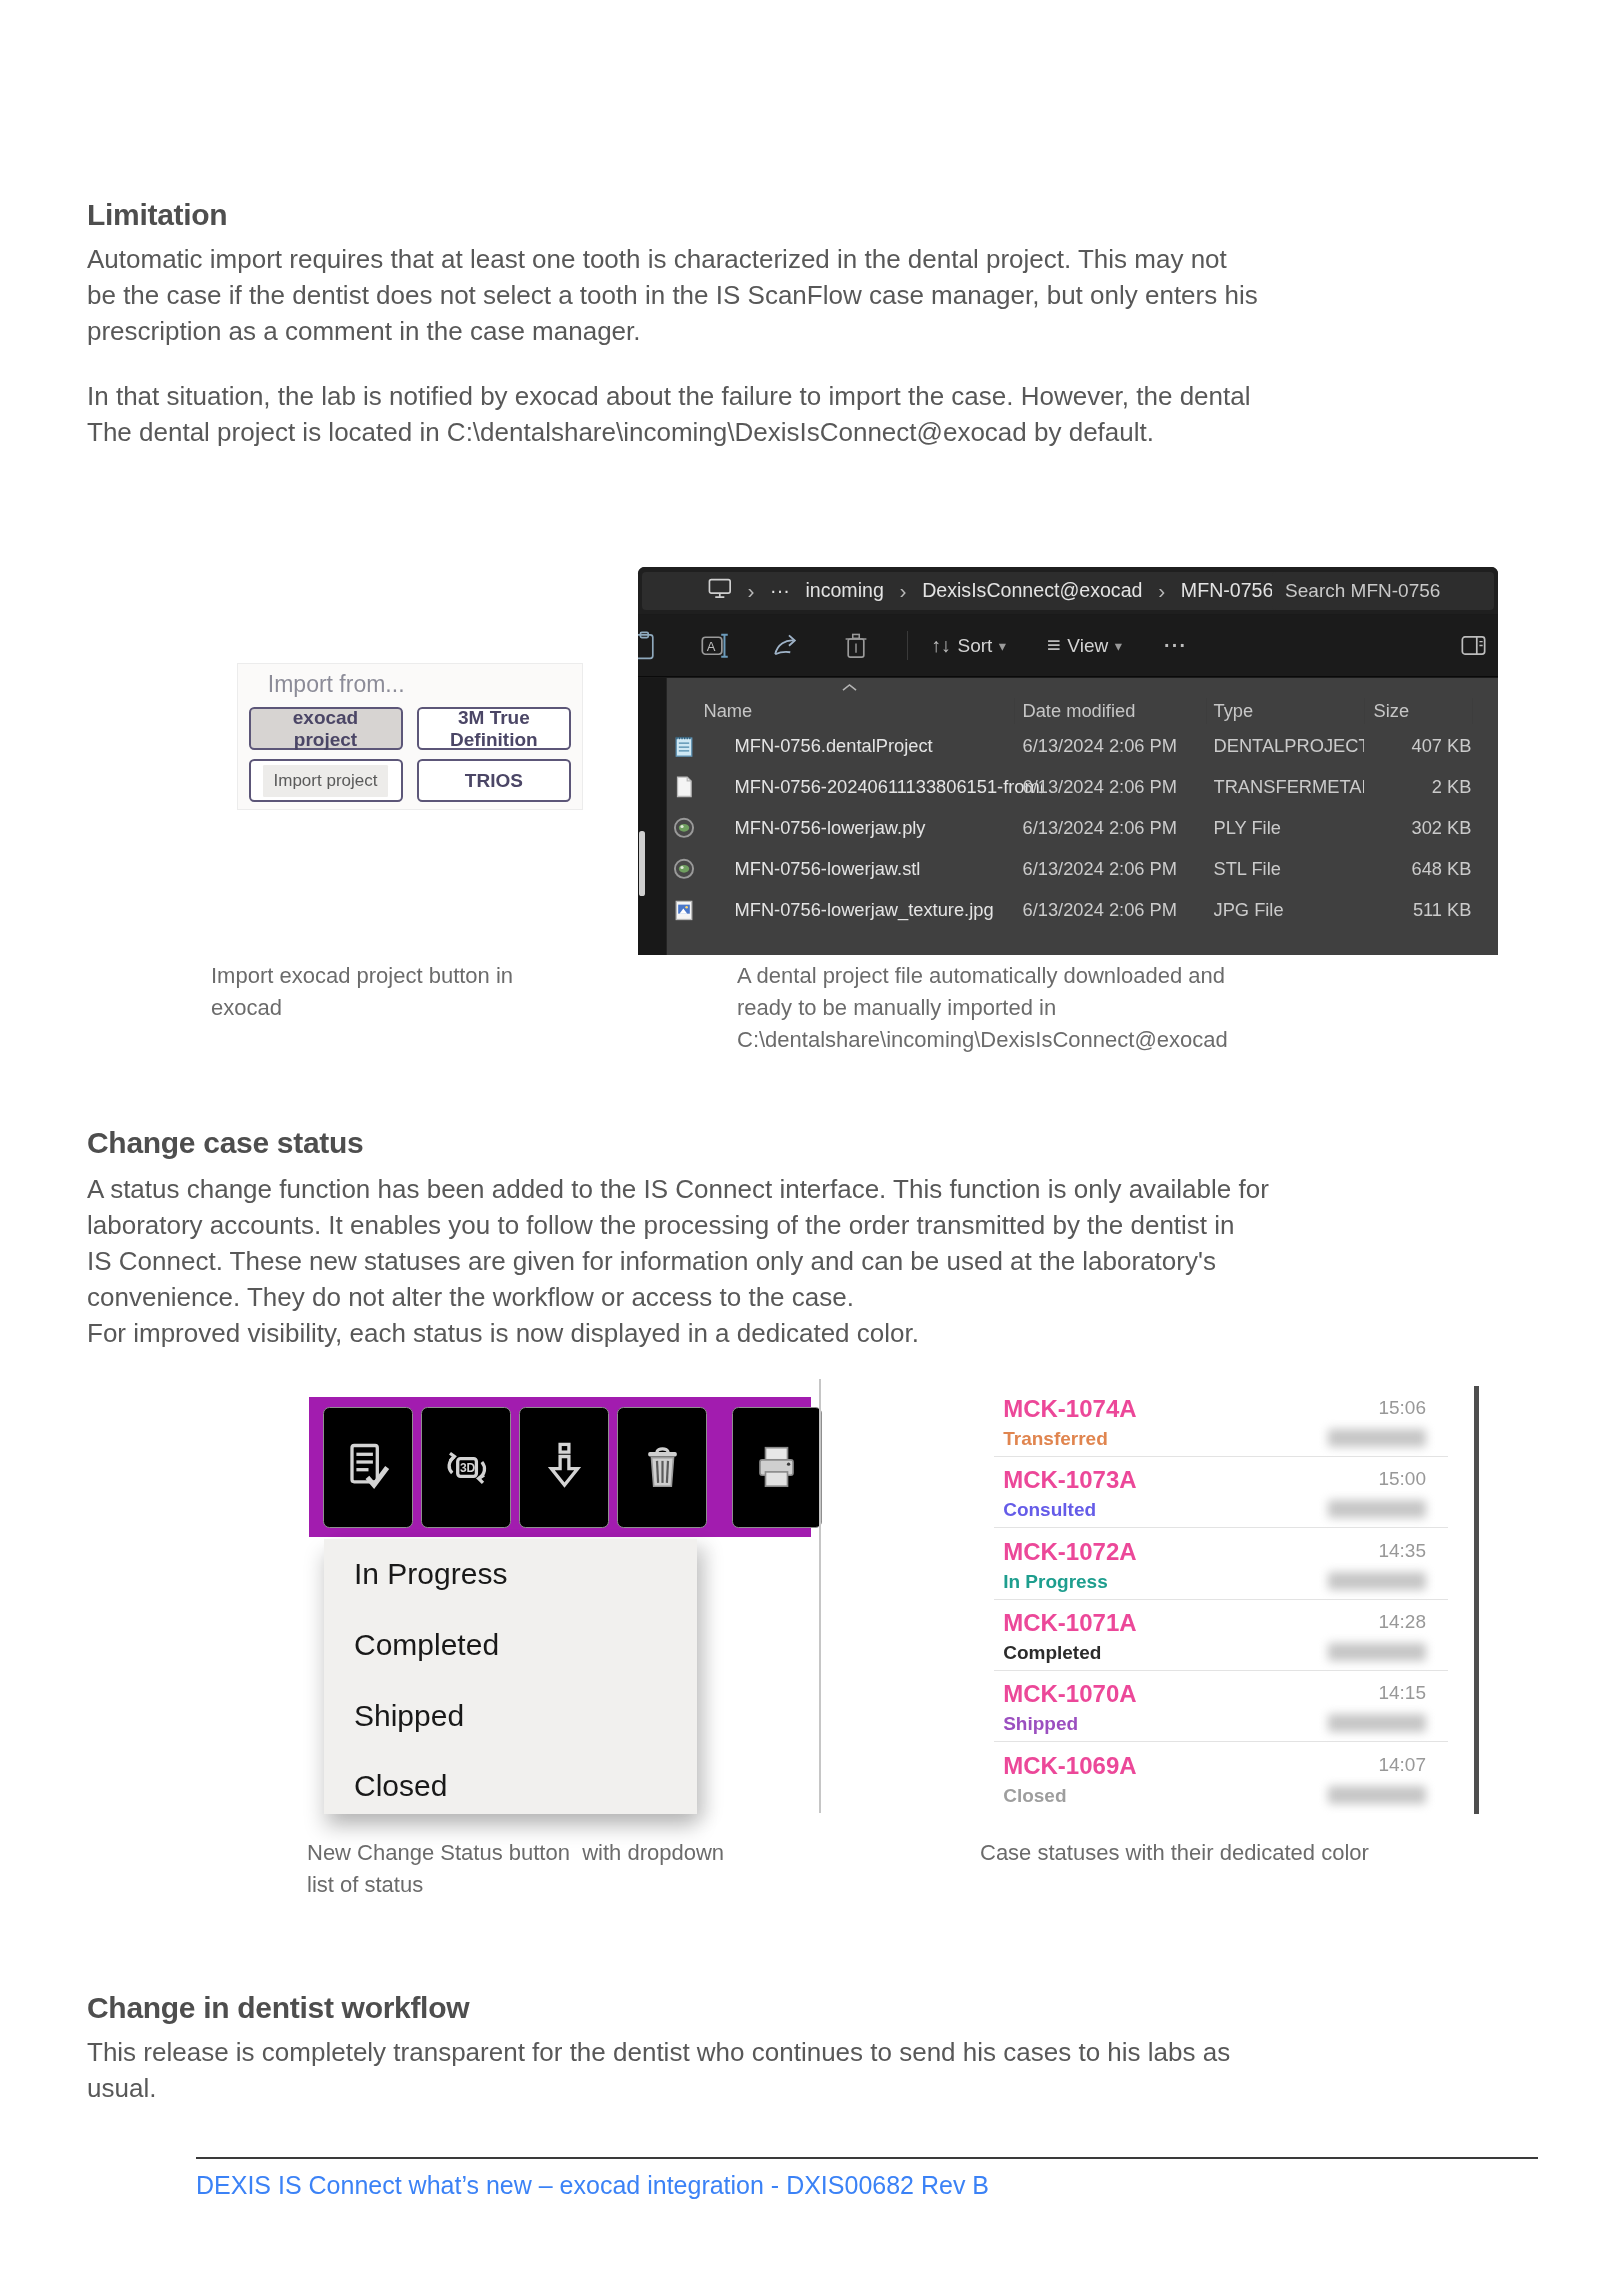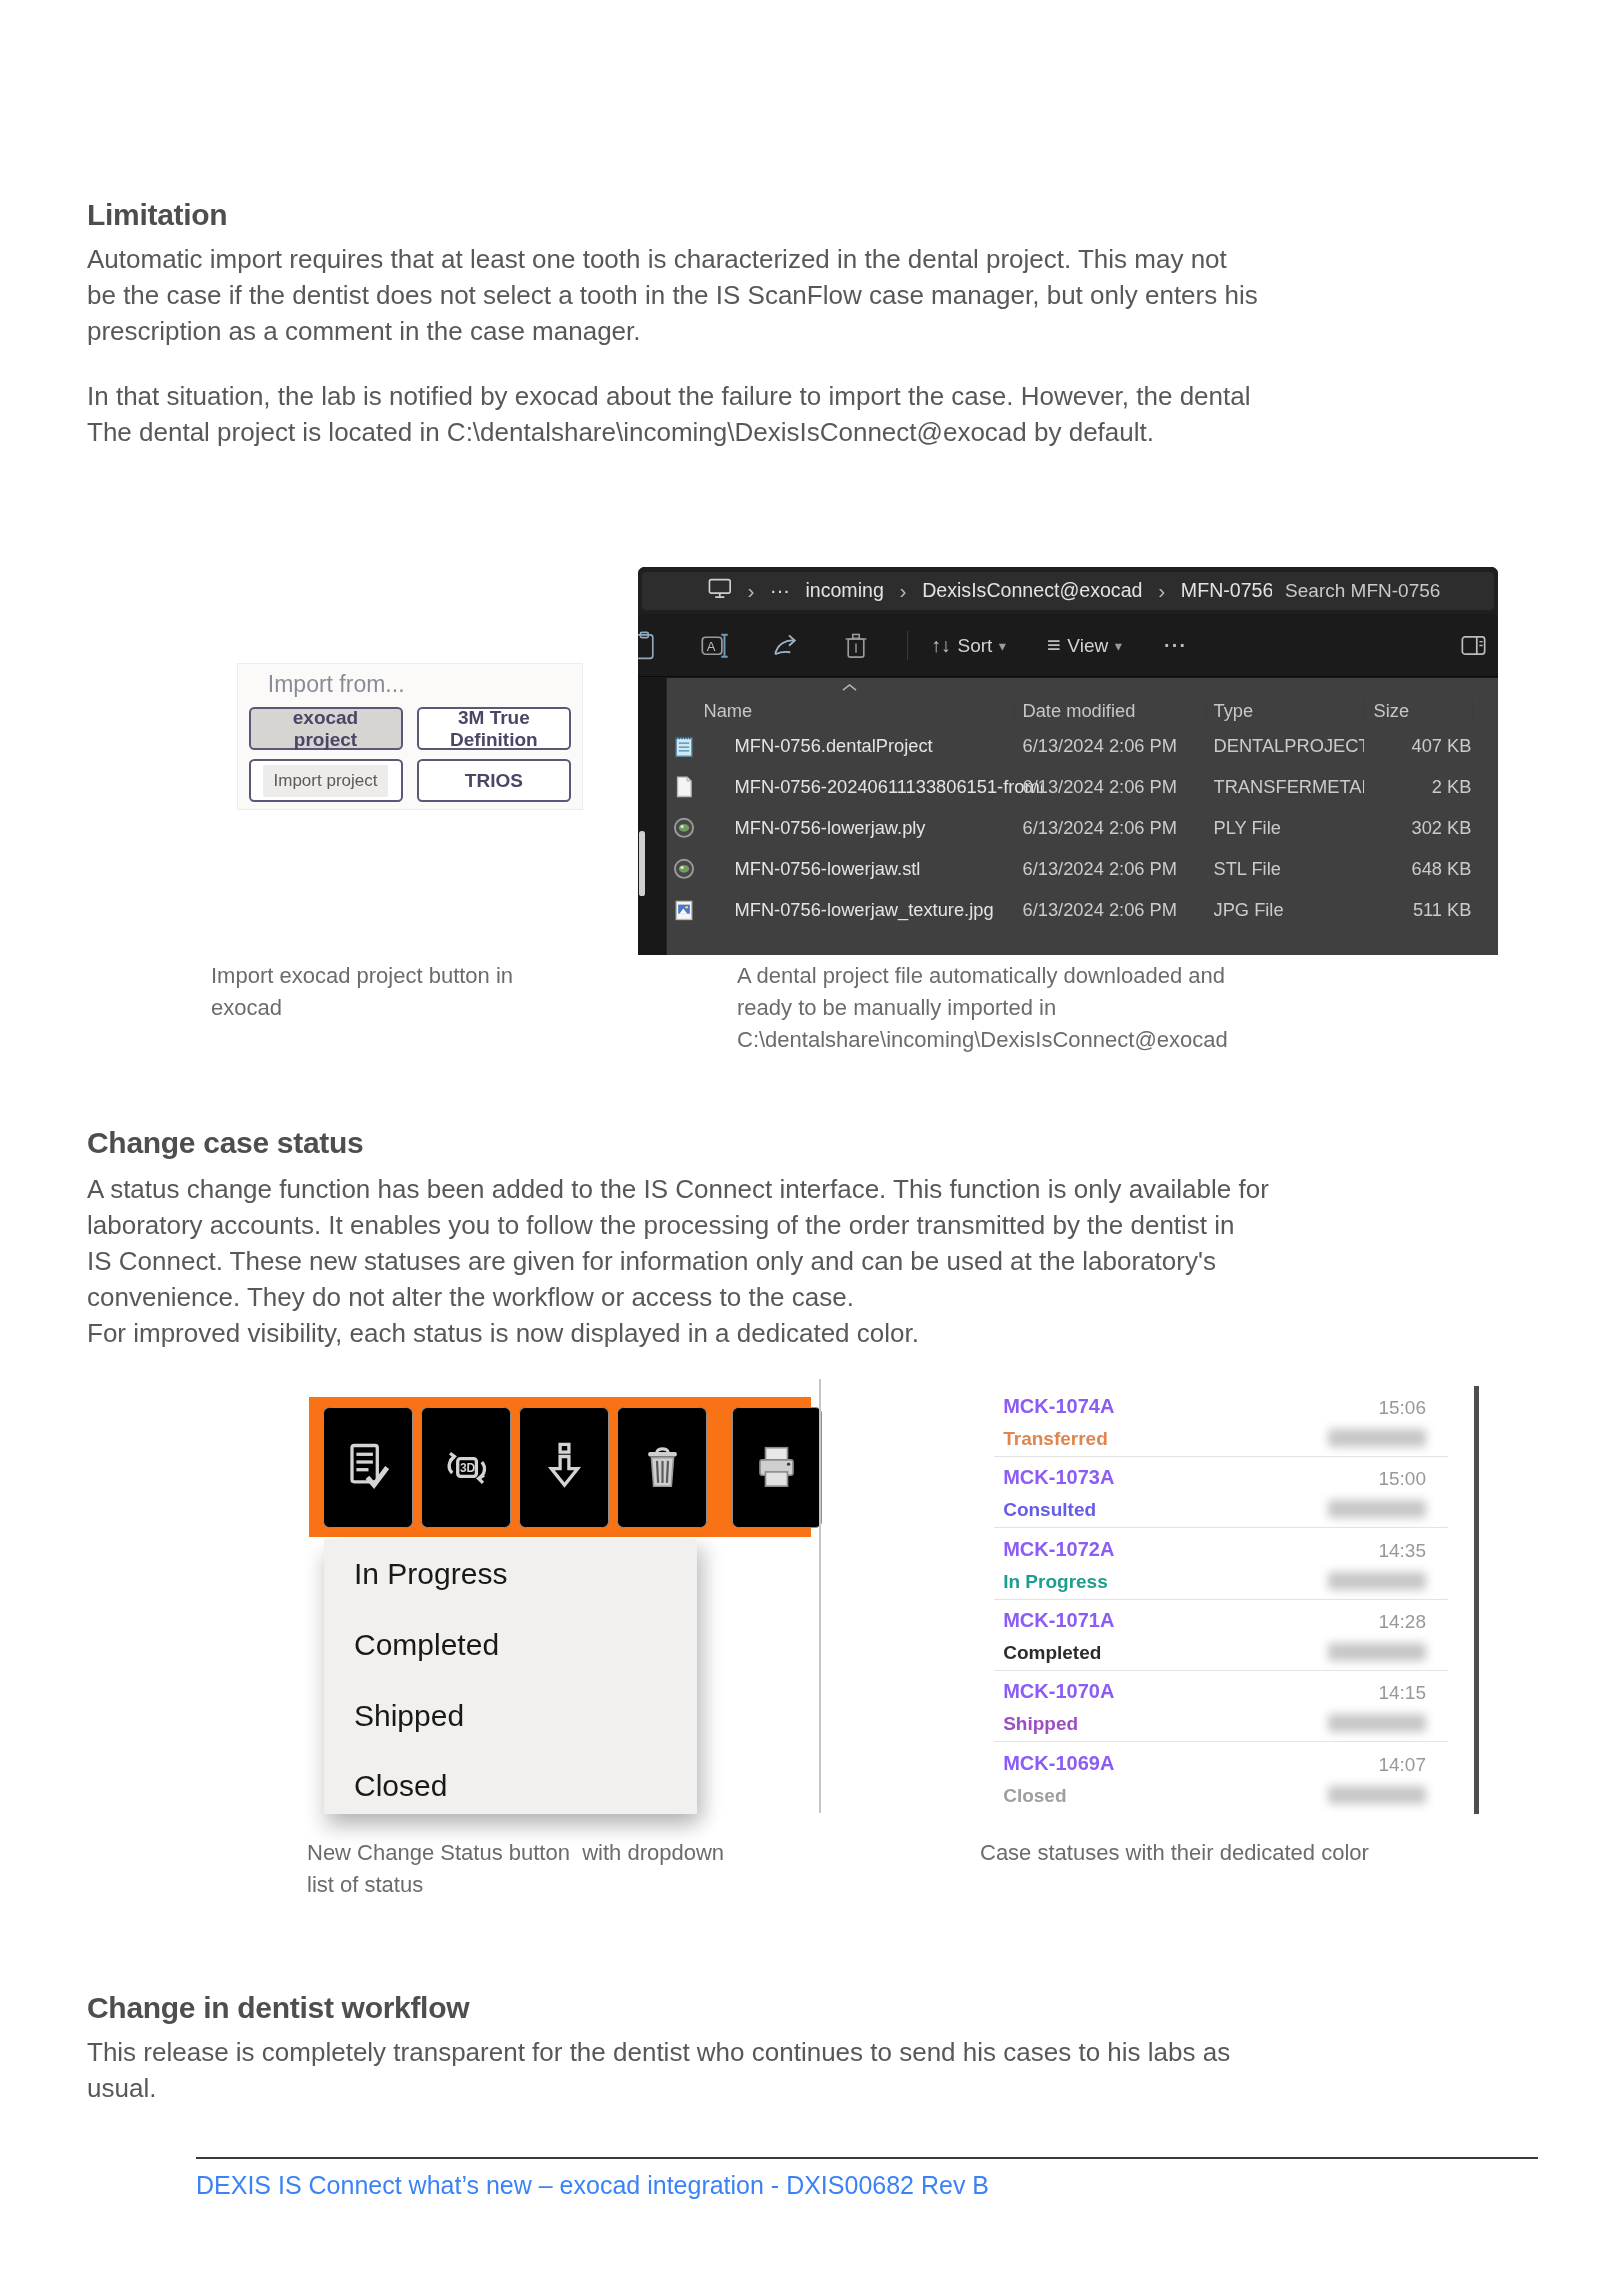--- a/index.html
+++ b/index.html
@@ -48,35 +48,35 @@
   .ex-rows{position:absolute;left:27.5px;top:48px;right:0;}
   .ex-row{position:relative;height:41px;}
   .ex-cell{position:absolute;top:9.2px;font-size:18.3px;white-space:pre;overflow:hidden;}
   .ex-name{left:38px;width:307px;color:#e4e4e4;margin-left:31px;}
   .ex-date{left:357px;color:#cbcbcb;}
   .ex-type{left:548px;width:150px;color:#cbcbcb;}
   .ex-size{left:708px;width:98px;text-align:right;color:#cbcbcb;}
   .ex-fic{position:absolute;left:7.9px;top:7.9px;}
 
   
-  #fig2-toolbar{left:309px;top:1397px;width:502px;height:140px;background:#f97316;
+  #fig2-toolbar{left:309px;top:1397px;width:502px;height:140px;background:#a21caf;
                 display:flex;align-items:center;padding-left:14.4px;gap:7.9px;box-sizing:border-box;}
   .st-btn{width:88px;height:119px;background:#000;border:1.3px solid #8f8f8f;border-radius:6.5px;
           display:flex;align-items:center;justify-content:center;flex:none;}
   .st-btn.last{margin-left:17px;}
   #fig2-dropdown{left:324px;top:1539px;width:373px;height:275px;background:#f1f0ee;
                  box-shadow:0 14.4px 19.6px rgba(0,0,0,.22),11.8px 5.2px 15.7px rgba(0,0,0,.10);}
   .dd-item{position:absolute;left:30px;font-size:30px;color:#191919;white-space:pre;}
   #fig2-edge{left:819px;top:1379px;width:2px;height:434px;background:#c6c6c6;}
 
   
   #case-list{left:994px;top:1386px;width:485px;height:428px;background:#ffffff;}
   .cl-scroll{position:absolute;right:0;top:0;width:4.6px;height:100%;background:#4e4e4e;}
   .cl-row{position:absolute;left:0;width:471px;height:71px;}
-  .cl-id{position:absolute;left:9.2px;top:9.2px;font-size:20px;font-weight:bold;color:#8b5cf6;white-space:pre;}
+  .cl-id{position:absolute;left:9.2px;top:9.2px;font-size:24px;font-weight:bold;color:#ec4899;white-space:pre;}
   .cl-time{position:absolute;right:39px;top:10.5px;font-size:19px;color:#989898;white-space:pre;}
   .cl-status{position:absolute;left:9.2px;top:42px;font-size:19px;font-weight:600;white-space:pre;}
   .cl-blur{position:absolute;right:39px;top:43px;width:98px;height:17.7px;background:#c6c6c6;
            border-radius:2px;filter:blur(4.6px);}
   .cl-divider{position:absolute;left:0;right:17px;bottom:0;height:1.3px;background:#e3e3e3;}
 
   
   #footer-rule{left:196px;top:2157px;width:1342px;height:2px;background:#3a3a3a;}
   #footer-text{left:196px;top:2171px;font-size:25px;color:#3b82f6;white-space:pre;}
 </style>

